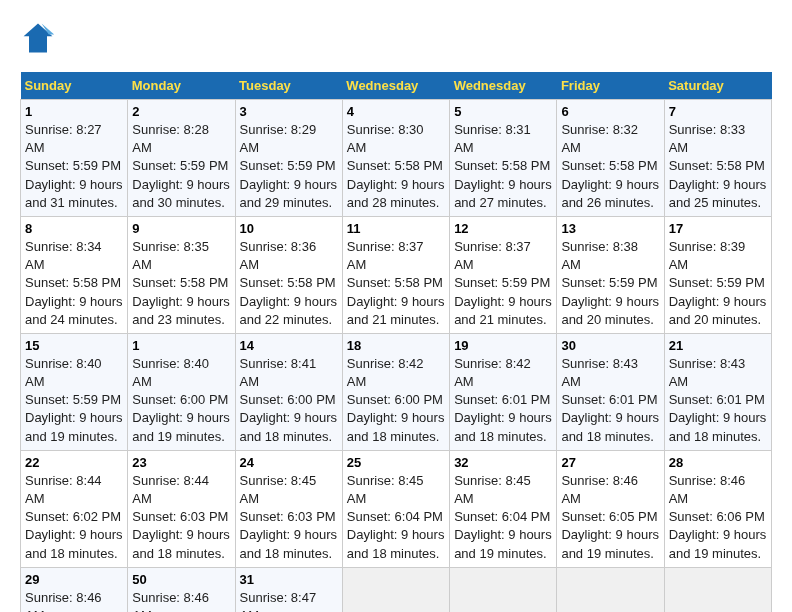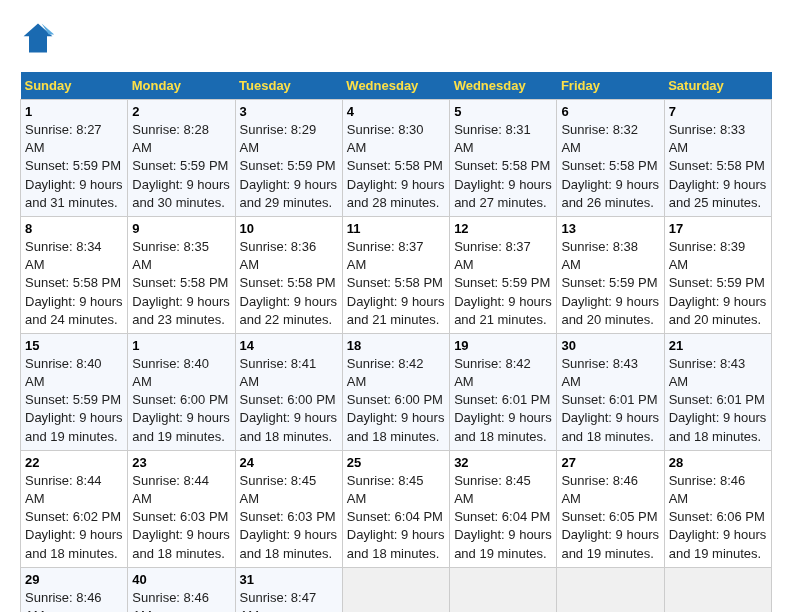--- a/index.html
+++ b/index.html
@@ -229,21 +229,21 @@
           <span class="day-num">28</span>
           <div class="day-info">Sunrise: 8:46 AM<br>Sunset: 6:06 PM<br>Daylight: 9 hours and 19 minutes.</div>
         </td>
       </tr>
       <tr style="background: #1d4ed8;">
         <td>
           <span class="day-num">29</span>
           <div class="day-info">Sunrise: 8:46 AM<br>Sunset: 6:06 PM<br>Daylight: 9 hours and 20 minutes.</div>
         </td>
         <td>
-          <span class="day-num">40</span>
+          <span class="day-num">50</span>
           <div class="day-info">Sunrise: 8:46 AM<br>Sunset: 6:07 PM<br>Daylight: 9 hours and 20 minutes.</div>
         </td>
         <td>
           <span class="day-num">31</span>
           <div class="day-info">Sunrise: 8:47 AM<br>Sunset: 6:08 PM<br>Daylight: 9 hours and 21 minutes.</div>
         </td>
         <td class="empty" style="background: rgb(236, 236, 236);"></td>
         <td class="empty" style="background: rgb(236, 236, 236);"></td>
         <td class="empty" style="background: rgb(236, 236, 236);"></td>
         <td class="empty" style="background: rgb(236, 236, 236);"></td>

